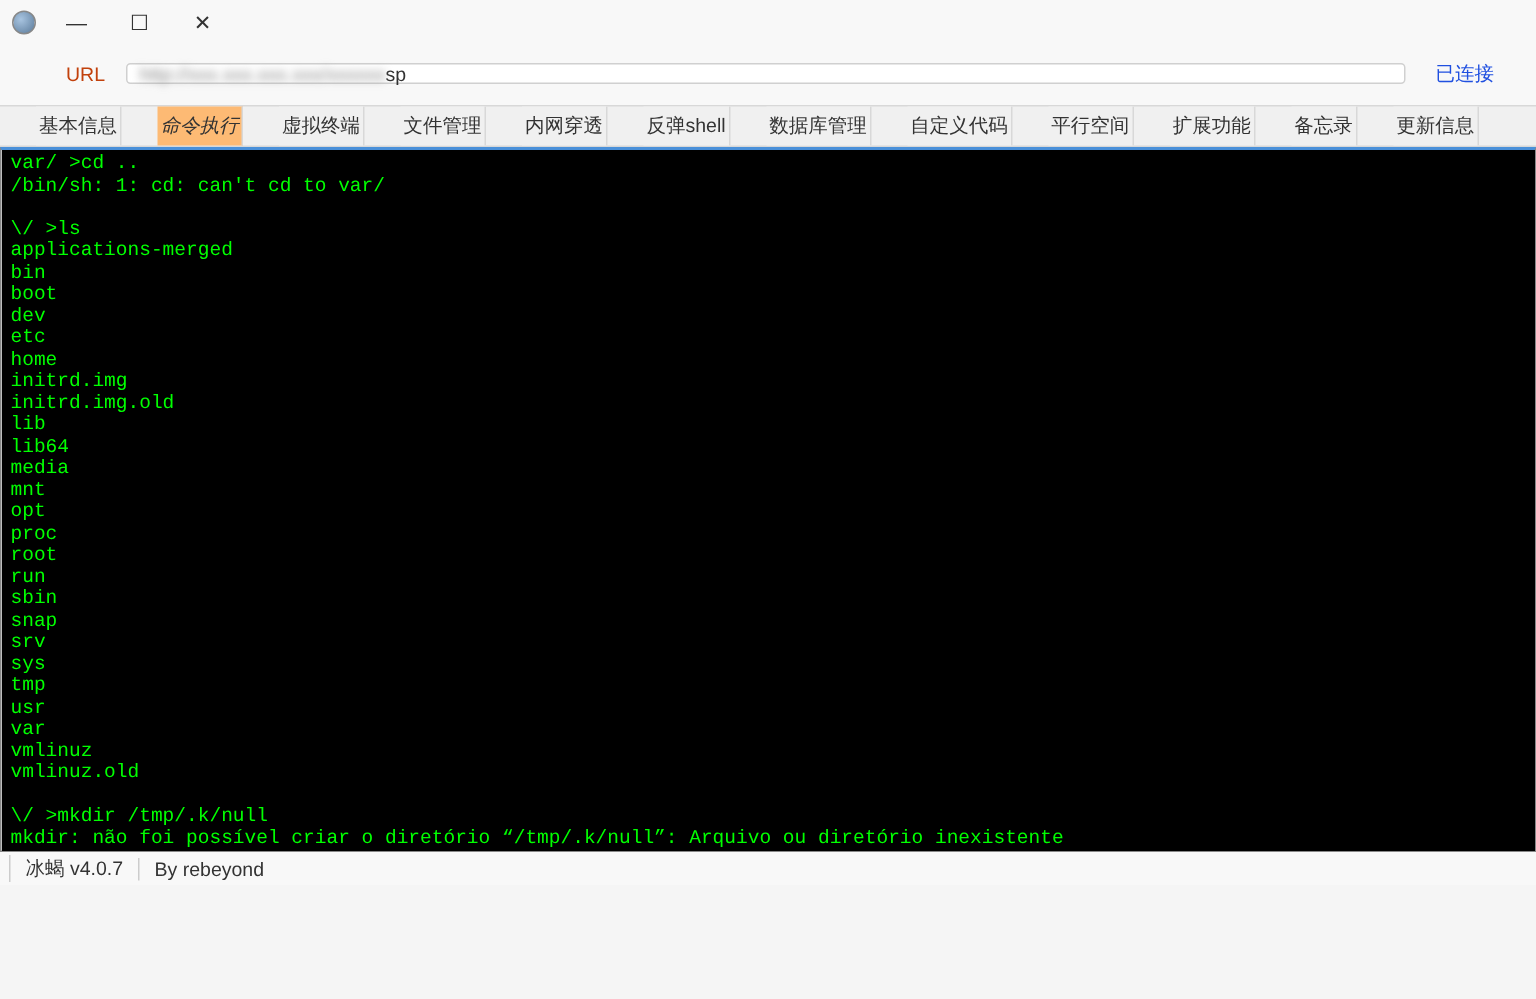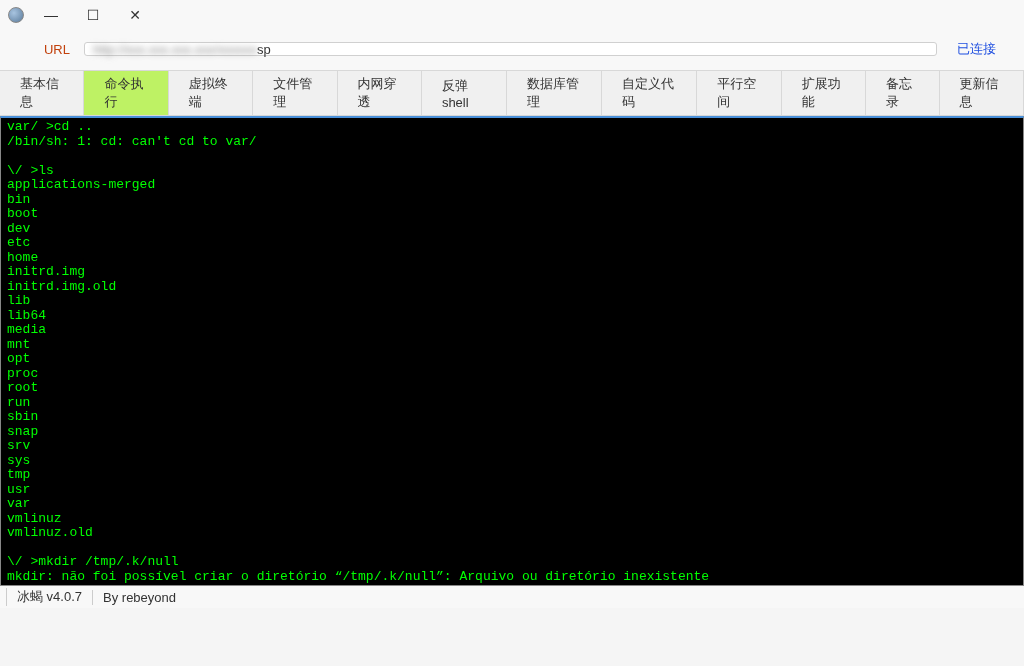--- a/index.html
+++ b/index.html
@@ -88,31 +88,33 @@
       padding: 0 10px;
     }
     .tab-row {
       display: flex;
       background: #f0f0f0;
       border-top: 1px solid #d8d8d8;
       border-bottom: 1px solid #d8d8d8;
       padding: 0;
     }
     .tab {
-      padding: 4px 20px;
+      padding: 4px 2px;
       font-size: 13px;
       color: #333;
       border-right: 1px solid #d8d8d8;
       cursor: pointer;
       background: #f0f0f0;
       display: flex;
       align-items: center;
+      margin-left: 24px;
     }
     .tab.active {
-      background: #bef264;
+      background: #fdba74;
+      font-style: italic;
     }
     .terminal {
       background: #000;
       color: #00ff00;
       font-family: "Consolas", "Courier New", monospace;
       font-size: 13px;
       line-height: 14.5px;
       padding: 2px 6px;
       height: 470px;
       overflow-y: auto;

